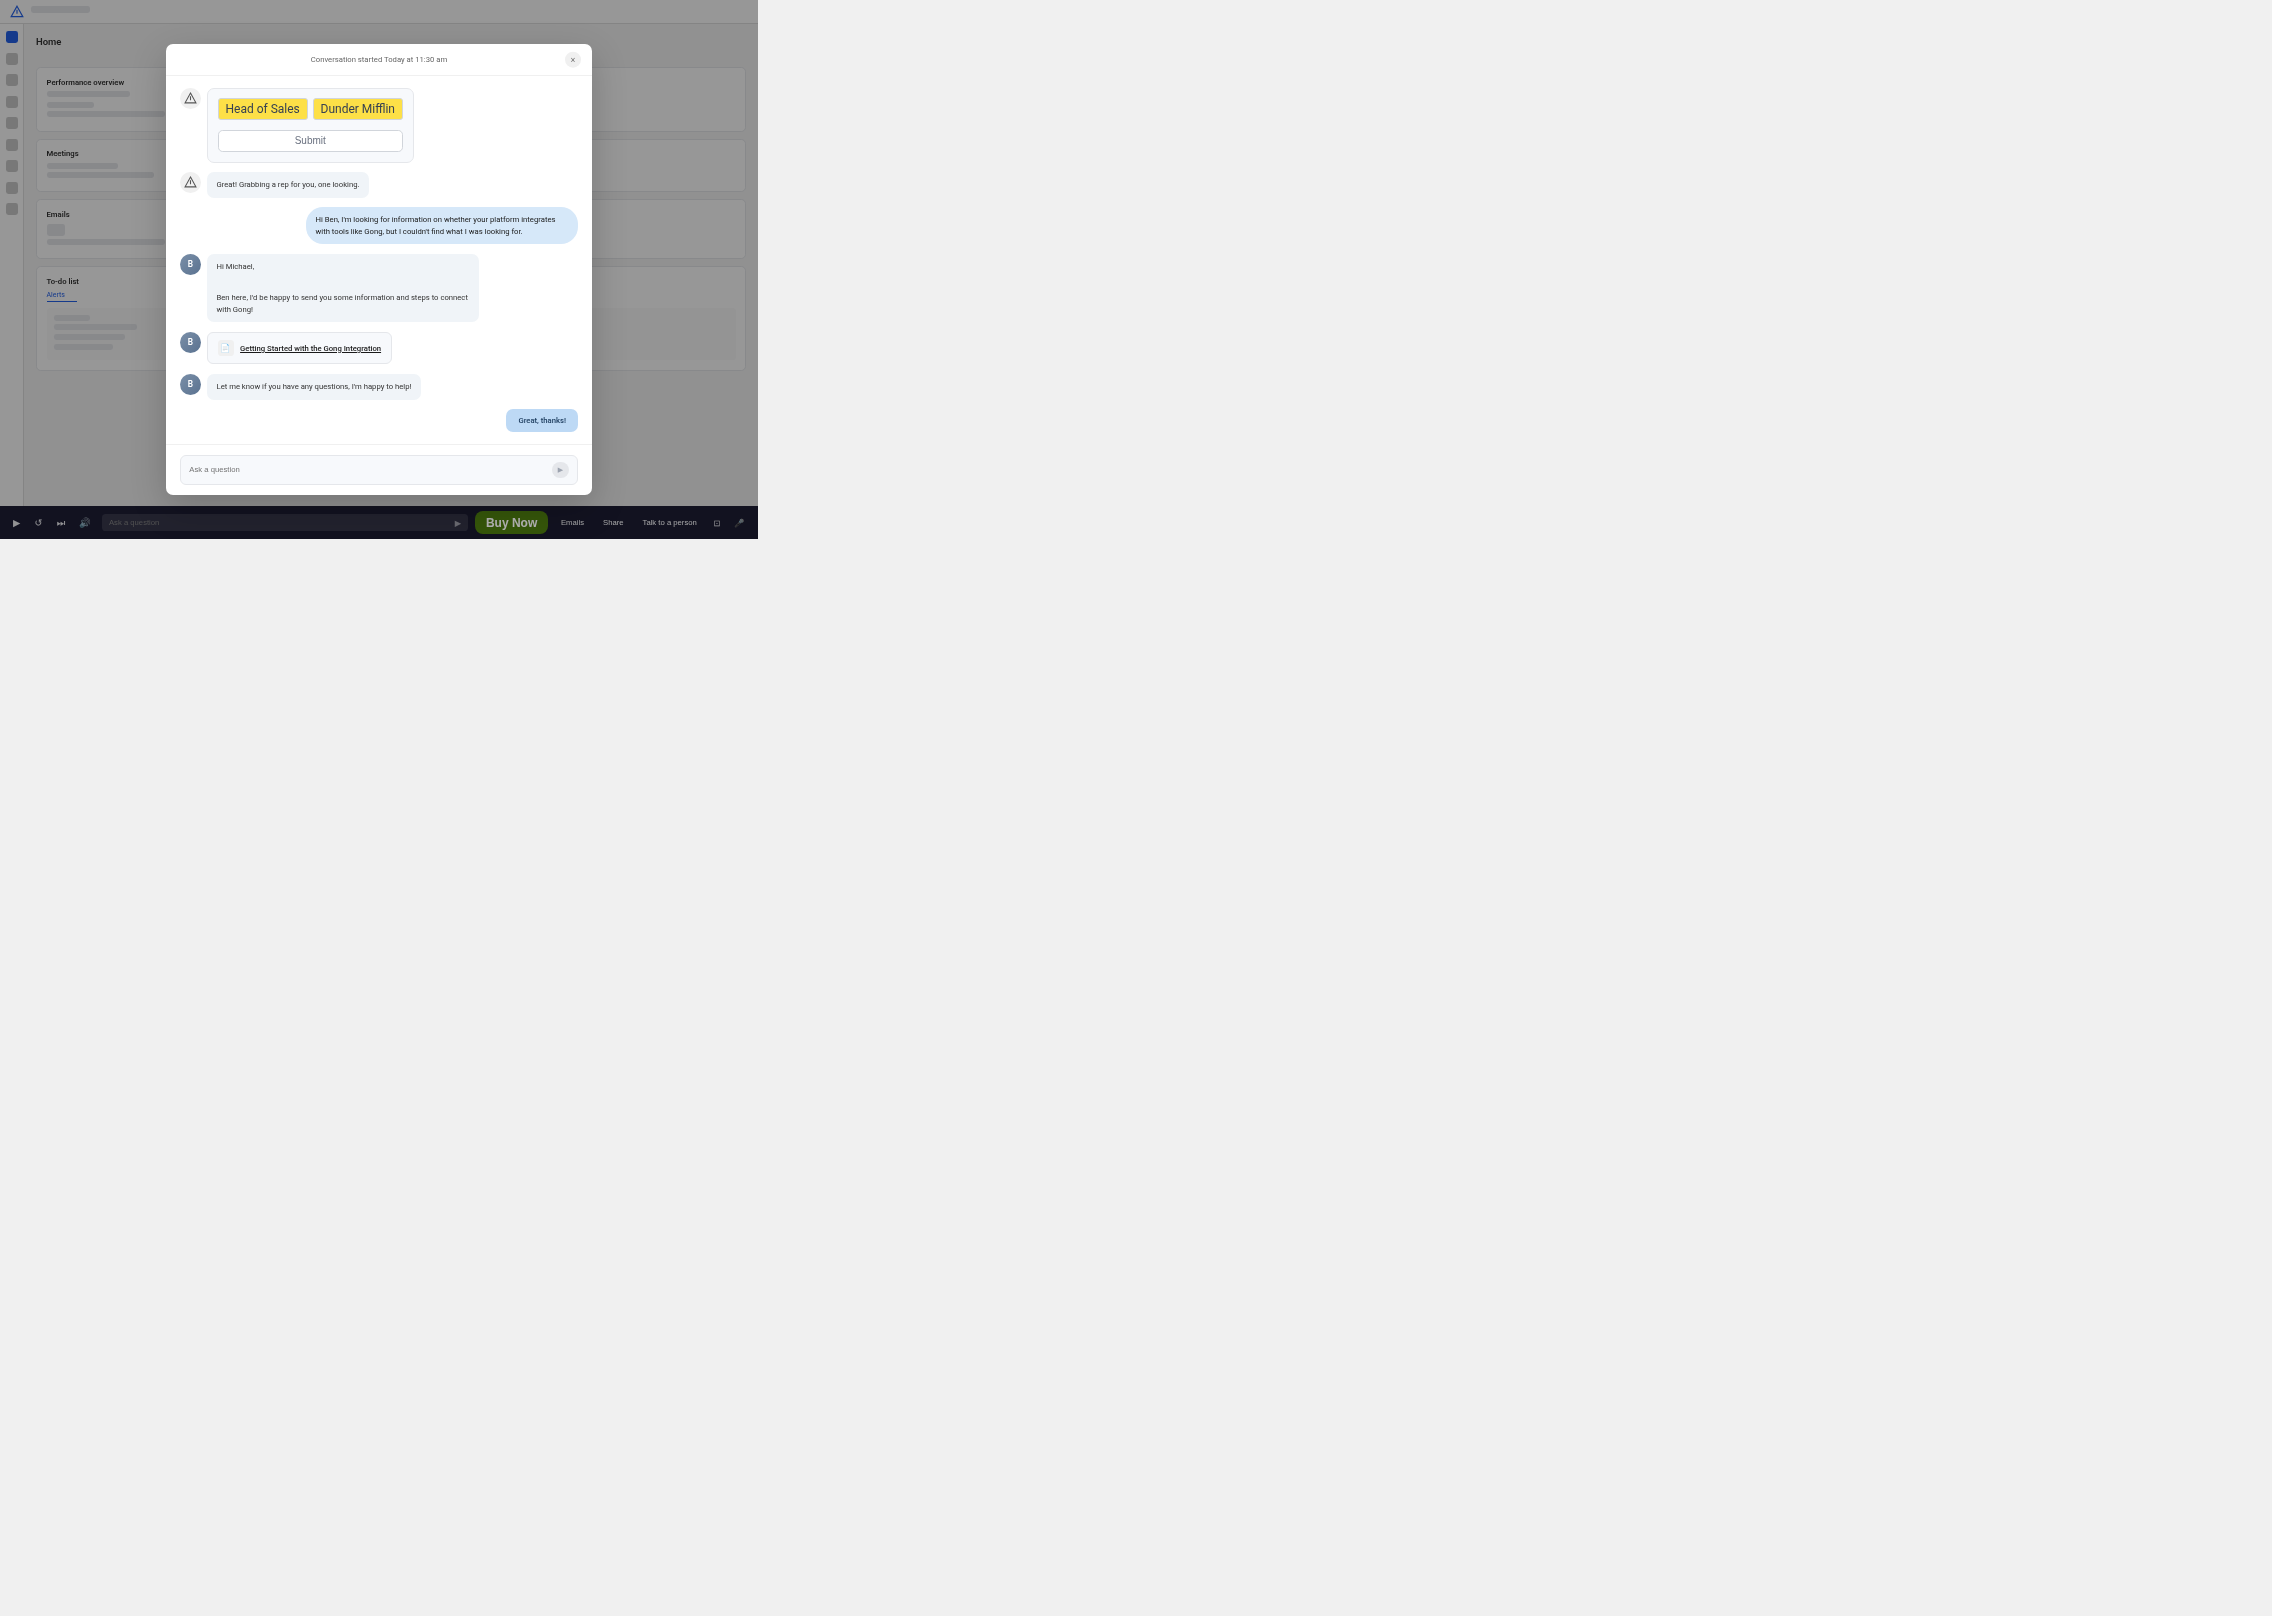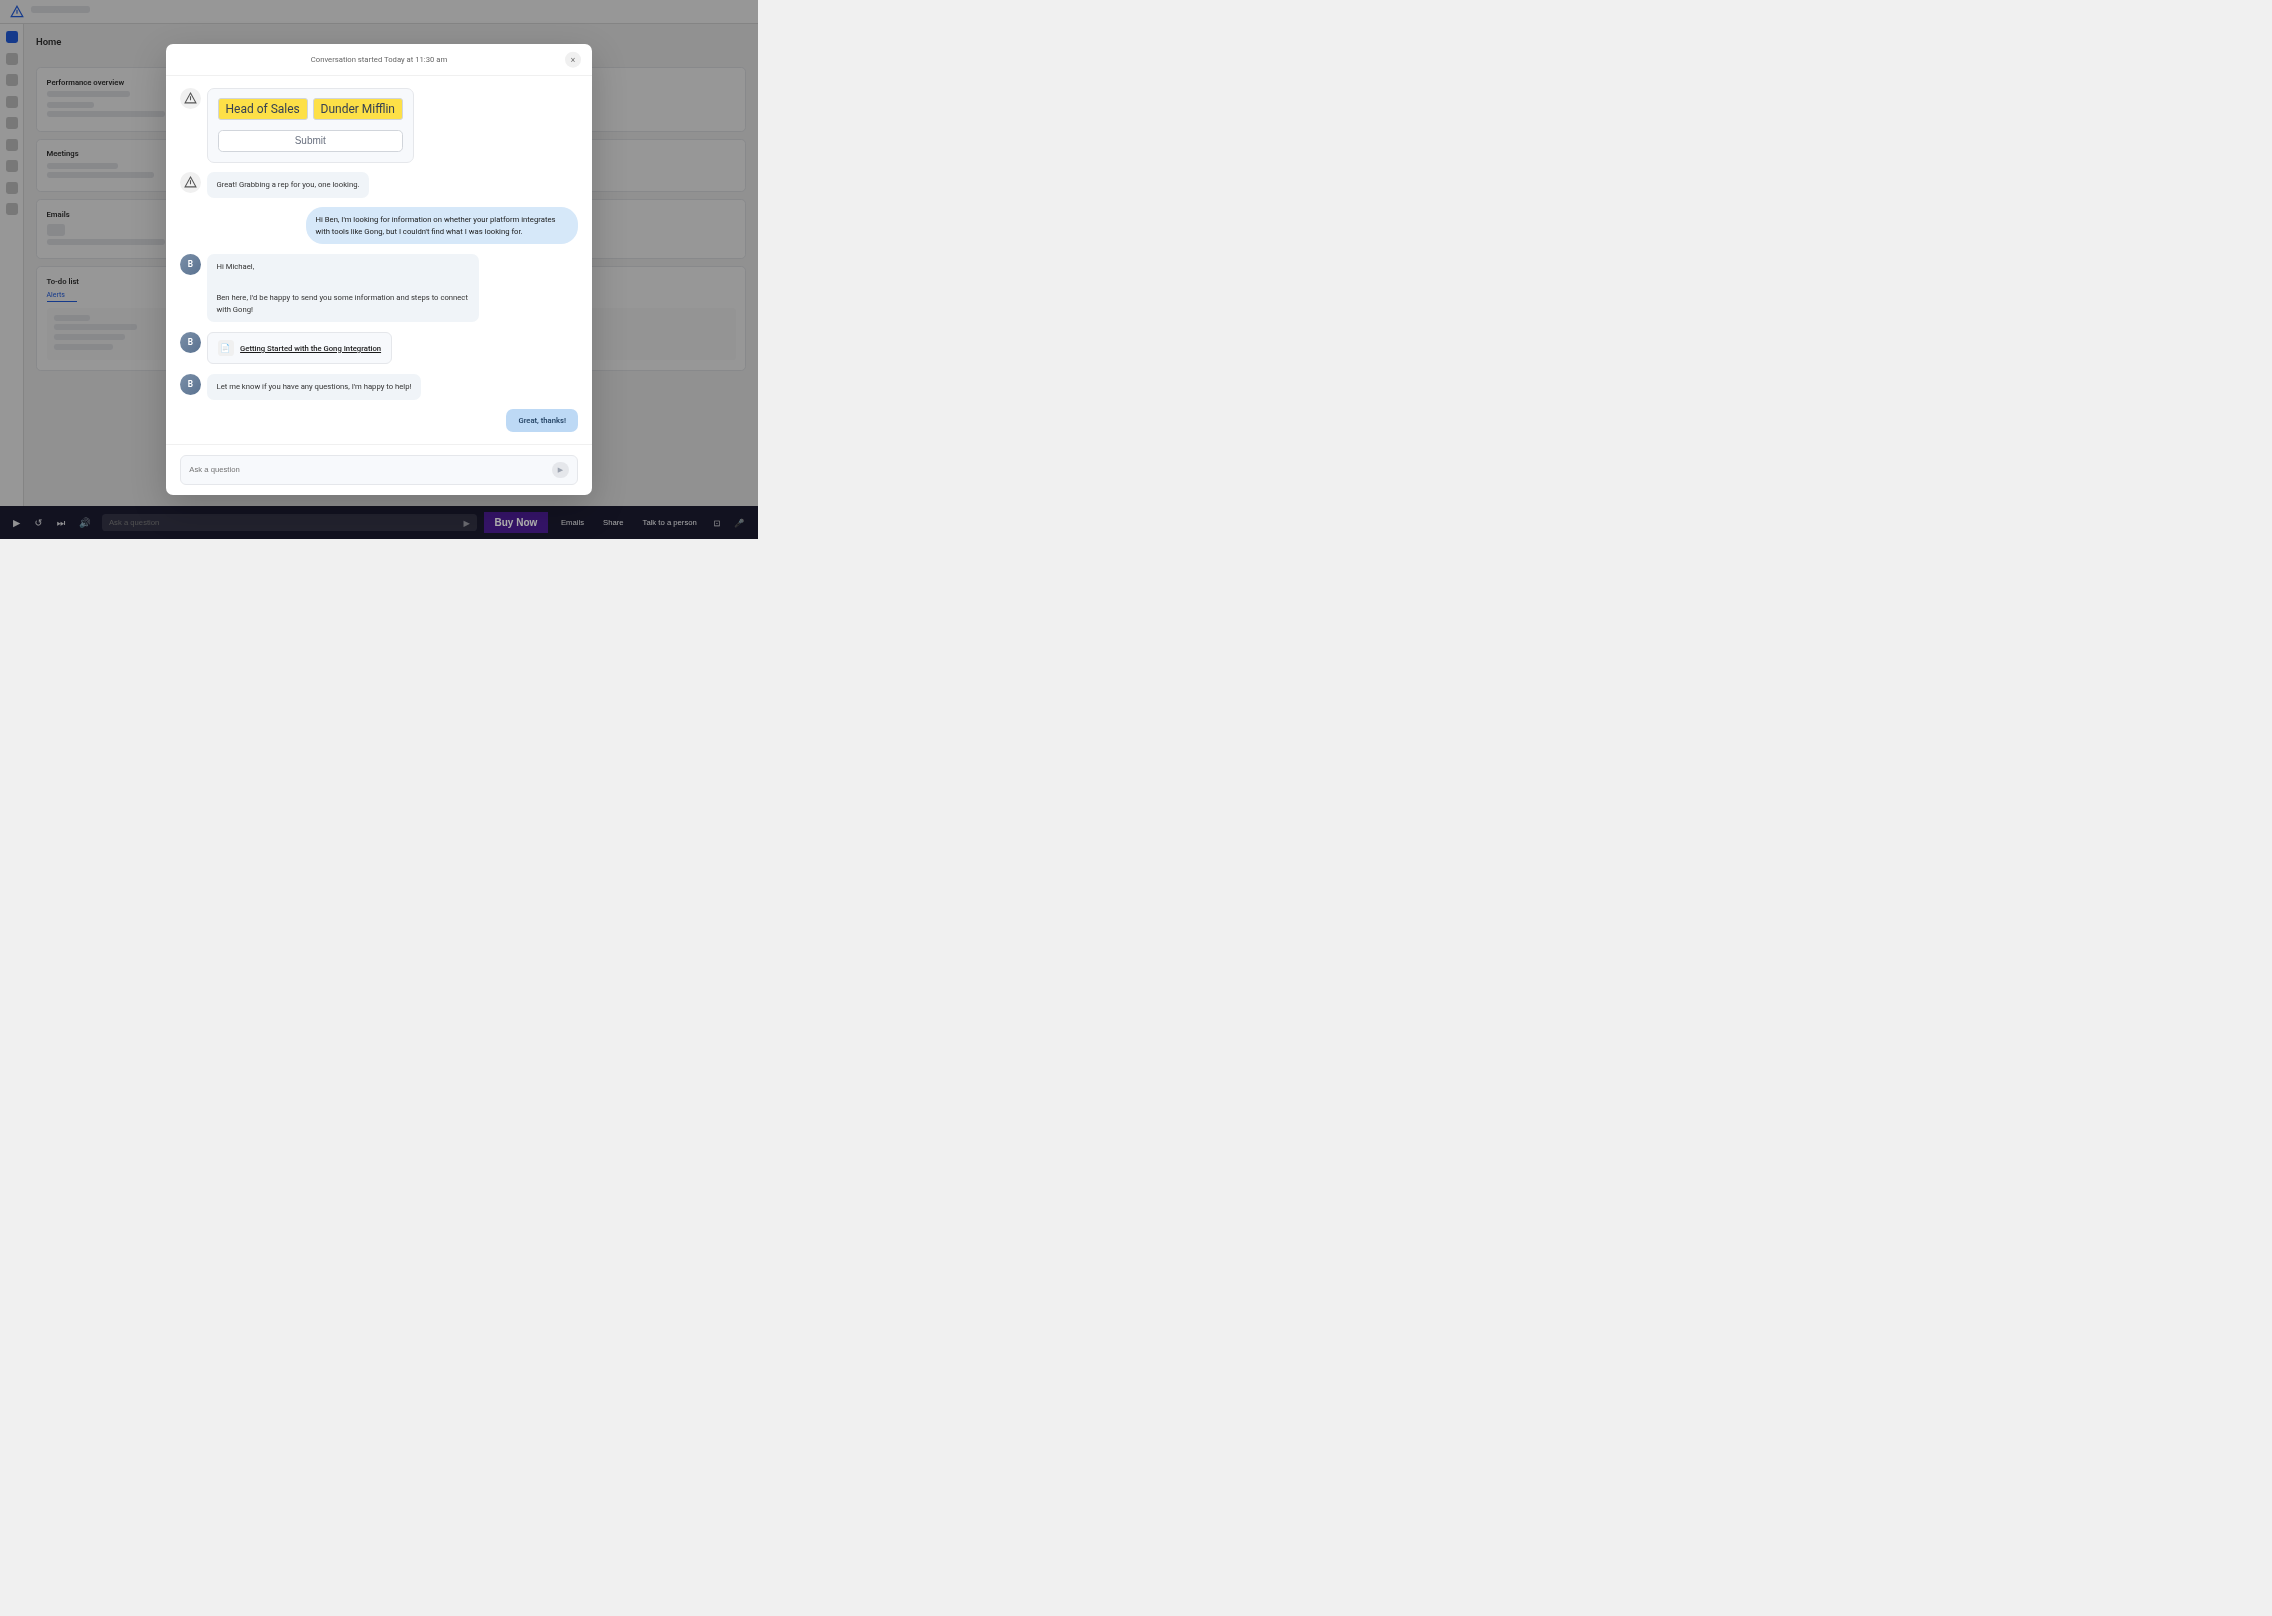--- a/index.html
+++ b/index.html
@@ -379,26 +379,26 @@
 
     .bb-send-btn {
       background: none;
       border: none;
       color: rgba(255,255,255,0.5);
       cursor: pointer;
       font-size: 8.3px;
     }
 
     .bb-cta-btn {
-      background: #4c1d95;
+      background: #4d7c0f;
       color: #fff;
       border: none;
-      border-radius: 0;
+      border-radius: 8px;
       padding: 4.7px 10.7px;
-      font-size: 10px;
+      font-size: 12px;
       font-weight: 600;
       cursor: pointer;
     }
 
     .bb-text-btn {
       background: none;
       border: none;
       color: #fff;
       font-size: 7.7px;
       cursor: pointer;

